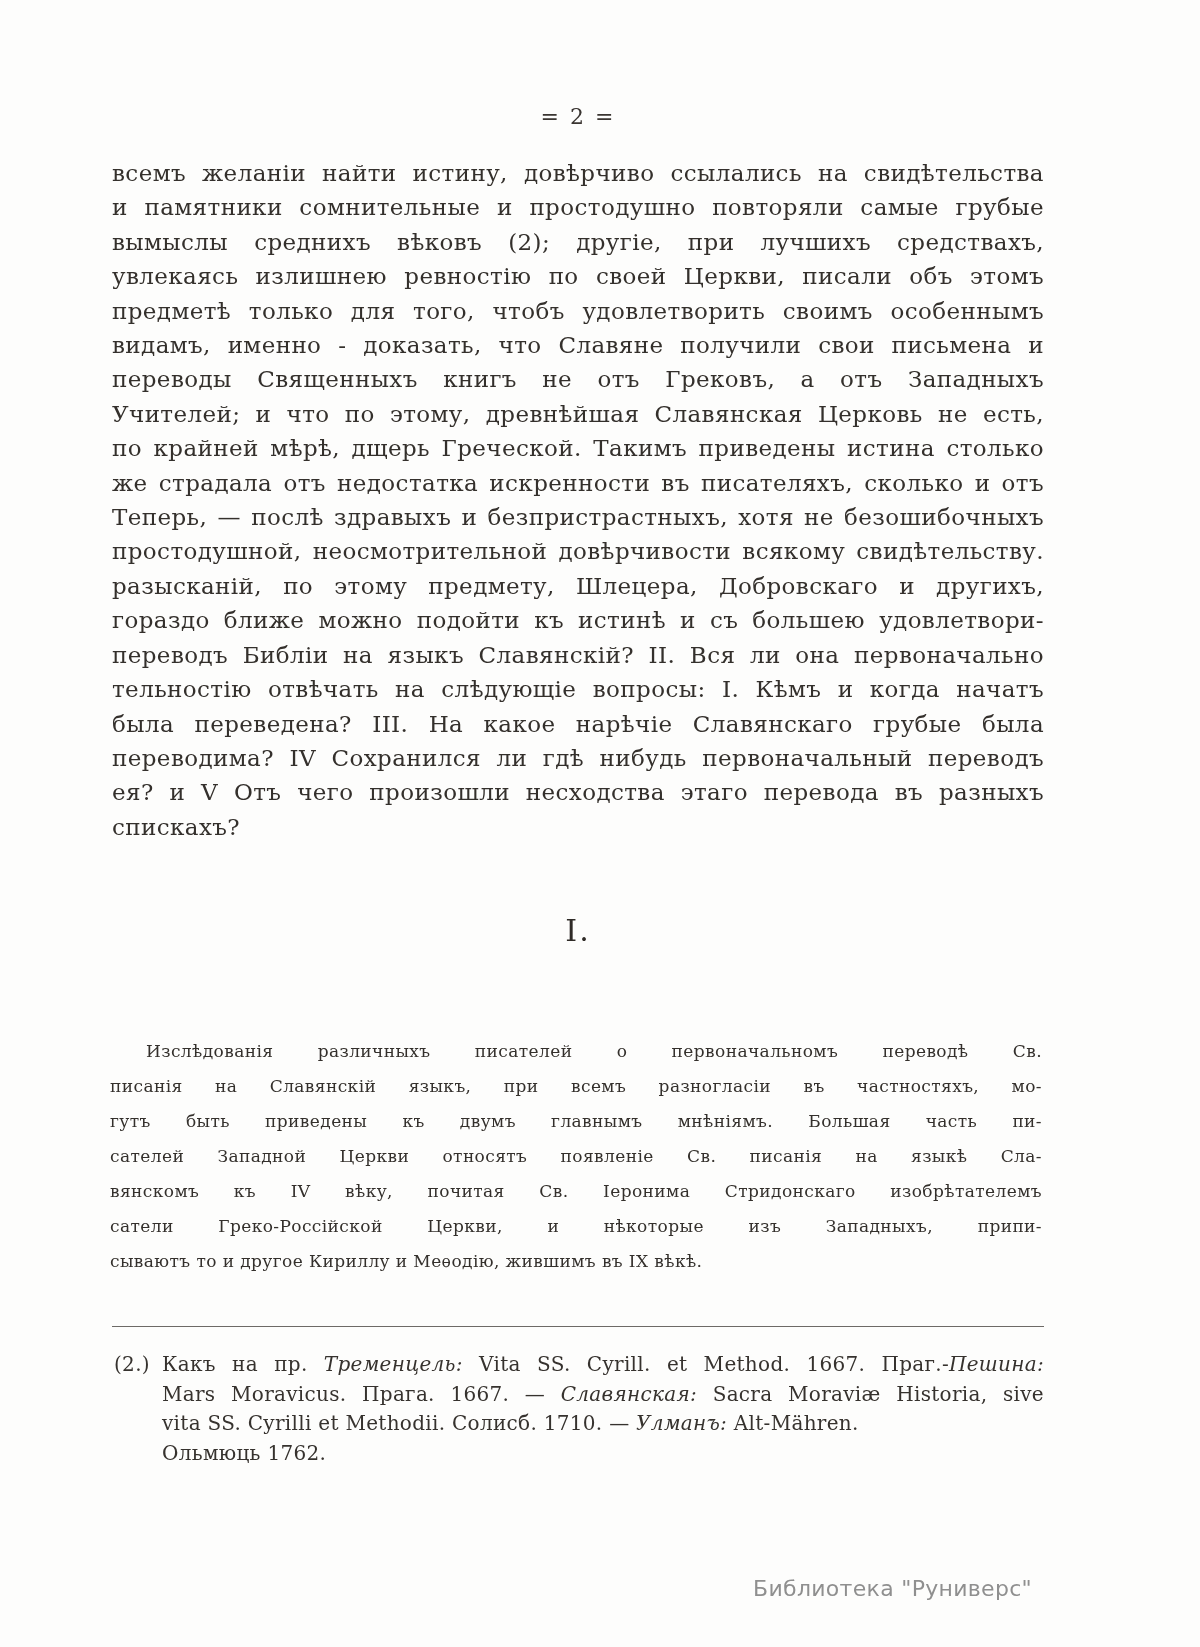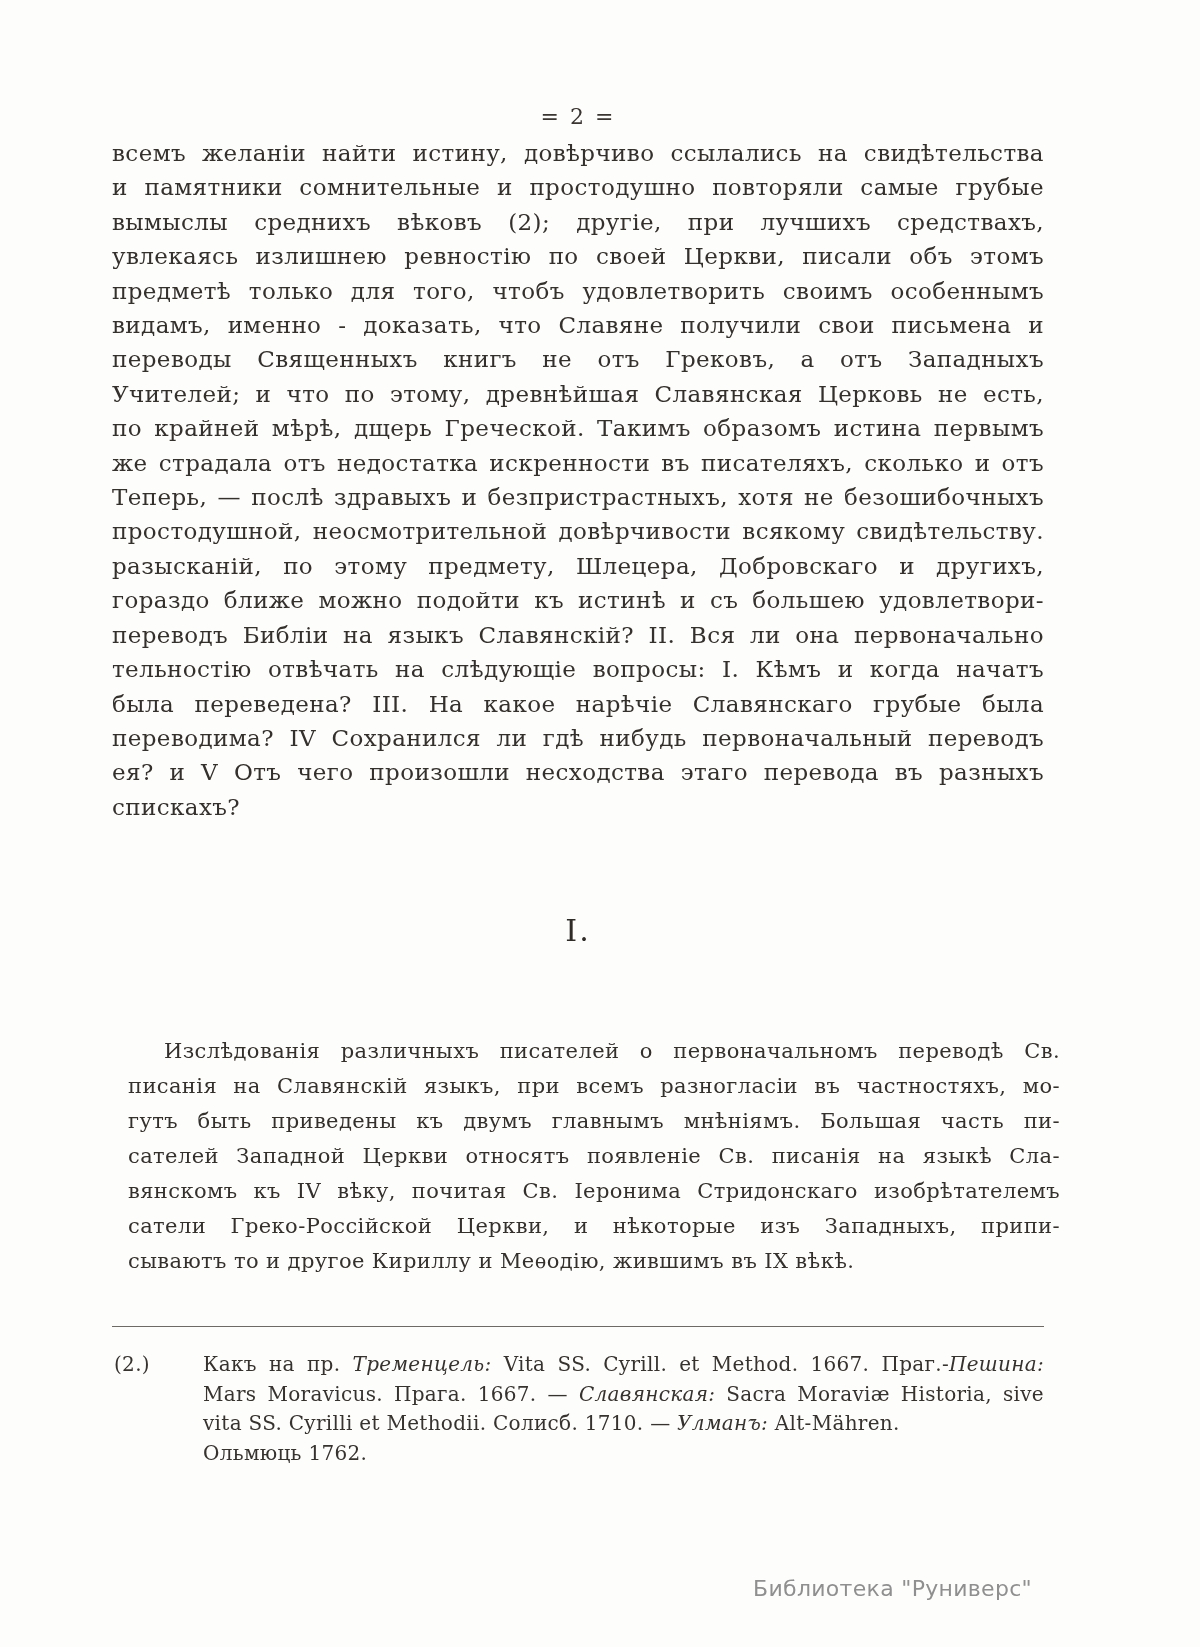--- a/index.html
+++ b/index.html
@@ -21,58 +21,58 @@
     letter-spacing: 2px;
     color: #3a3531;
   }
   .para .line {
     text-align: justify;
     text-align-last: justify;
   }
   .para .line-last { text-align-last: left; }
   .p1 {
     position: absolute;
-    top: 136px; left: 112px; width: 932px;
+    top: 156px; left: 112px; width: 932px;
     font-size: 23px;
     line-height: 34.4px;
     letter-spacing: 0.4px;
   }
   .heading {
     position: absolute;
     top: 913px; left: 112px; width: 932px;
     text-align: center;
     font-size: 30px;
     letter-spacing: 2px;
     color: #2f2b27;
   }
   .p2 {
     position: absolute;
-    top: 1034px; left: 128px; width: 932px;
-    font-size: 21px;
+    top: 1034px; left: 110px; width: 932px;
+    font-size: 17px;
     line-height: 35px;
     letter-spacing: 0.4px;
   }
   .indent-first .line:first-child { padding-left: 36px; }
   .fn-rule {
     position: absolute;
     top: 1326px; left: 112px; width: 932px;
     border-top: 1px solid #6d6archive86a;
     border-top: 1px solid #6d6a66;
   }
   .footnote {
     position: absolute;
     top: 1350px; left: 112px; width: 932px;
     font-size: 20px;
     line-height: 29.5px;
     letter-spacing: 0.3px;
     color: #36322e;
   }
   .fn-marker { position: absolute; left: 2px; top: 0; }
   .fn-text { margin-left: 50px; }
-  .fn-line { text-align: justify; text-align-last: justify; margin-left: 41px; }
+  .fn-line { text-align: justify; text-align-last: justify; }
   .fn-line.fn-left { text-align: left; text-align-last: left; }
   .it { font-style: italic; }
   .watermark {
     position: absolute;
     top: 1576px; right: 168px;
     font-family: "DejaVu Sans", "Liberation Sans", sans-serif;
     font-size: 22px;
     color: #8f8f8f;
     letter-spacing: 0.3px;
   }
@@ -86,21 +86,21 @@
 
   <div class="para p1">
       <div class="line">всемъ желаніи найти истину, довѣрчиво ссылались на свидѣтельства</div>
       <div class="line">и памятники сомнительные и простодушно повторяли самые грубые</div>
       <div class="line">вымыслы среднихъ вѣковъ (2); другіе, при лучшихъ средствахъ,</div>
       <div class="line">увлекаясь излишнею ревностію по своей Церкви, писали объ этомъ</div>
       <div class="line">предметѣ только для того, чтобъ удовлетворить своимъ особеннымъ</div>
       <div class="line">видамъ, именно - доказать, что Славяне получили свои письмена и</div>
       <div class="line">переводы Священныхъ книгъ не отъ Грековъ, а отъ Западныхъ</div>
       <div class="line">Учителей; и что по этому, древнѣйшая Славянская Церковь не есть,</div>
-      <div class="line">по крайней мѣрѣ, дщерь Греческой. Такимъ образомъ истина первымъ</div>
+      <div class="line">по крайней мѣрѣ, дщерь Греческой. Такимъ приведены истина столько</div>
       <div class="line">же страдала отъ недостатка искренности въ писателяхъ, сколько и отъ</div>
       <div class="line">Теперь, — послѣ здравыхъ и безпристрастныхъ, хотя не безошибочныхъ</div>
       <div class="line">простодушной, неосмотрительной довѣрчивости всякому свидѣтельству.</div>
       <div class="line">разысканій, по этому предмету, Шлецера, Добровскаго и другихъ,</div>
       <div class="line">гораздо ближе можно подойти къ истинѣ и съ большею удовлетвори-</div>
       <div class="line">переводъ Библіи на языкъ Славянскій? II. Вся ли она первоначально</div>
       <div class="line">тельностію отвѣчать на слѣдующіе вопросы: I. Кѣмъ и когда начатъ</div>
       <div class="line">была переведена? III. На какое нарѣчіе Славянскаго грубые была</div>
       <div class="line">переводима? IV Сохранился ли гдѣ нибудь первоначальный переводъ</div>
       <div class="line">ея? и V Отъ чего произошли несходства этаго перевода въ разныхъ</div>

